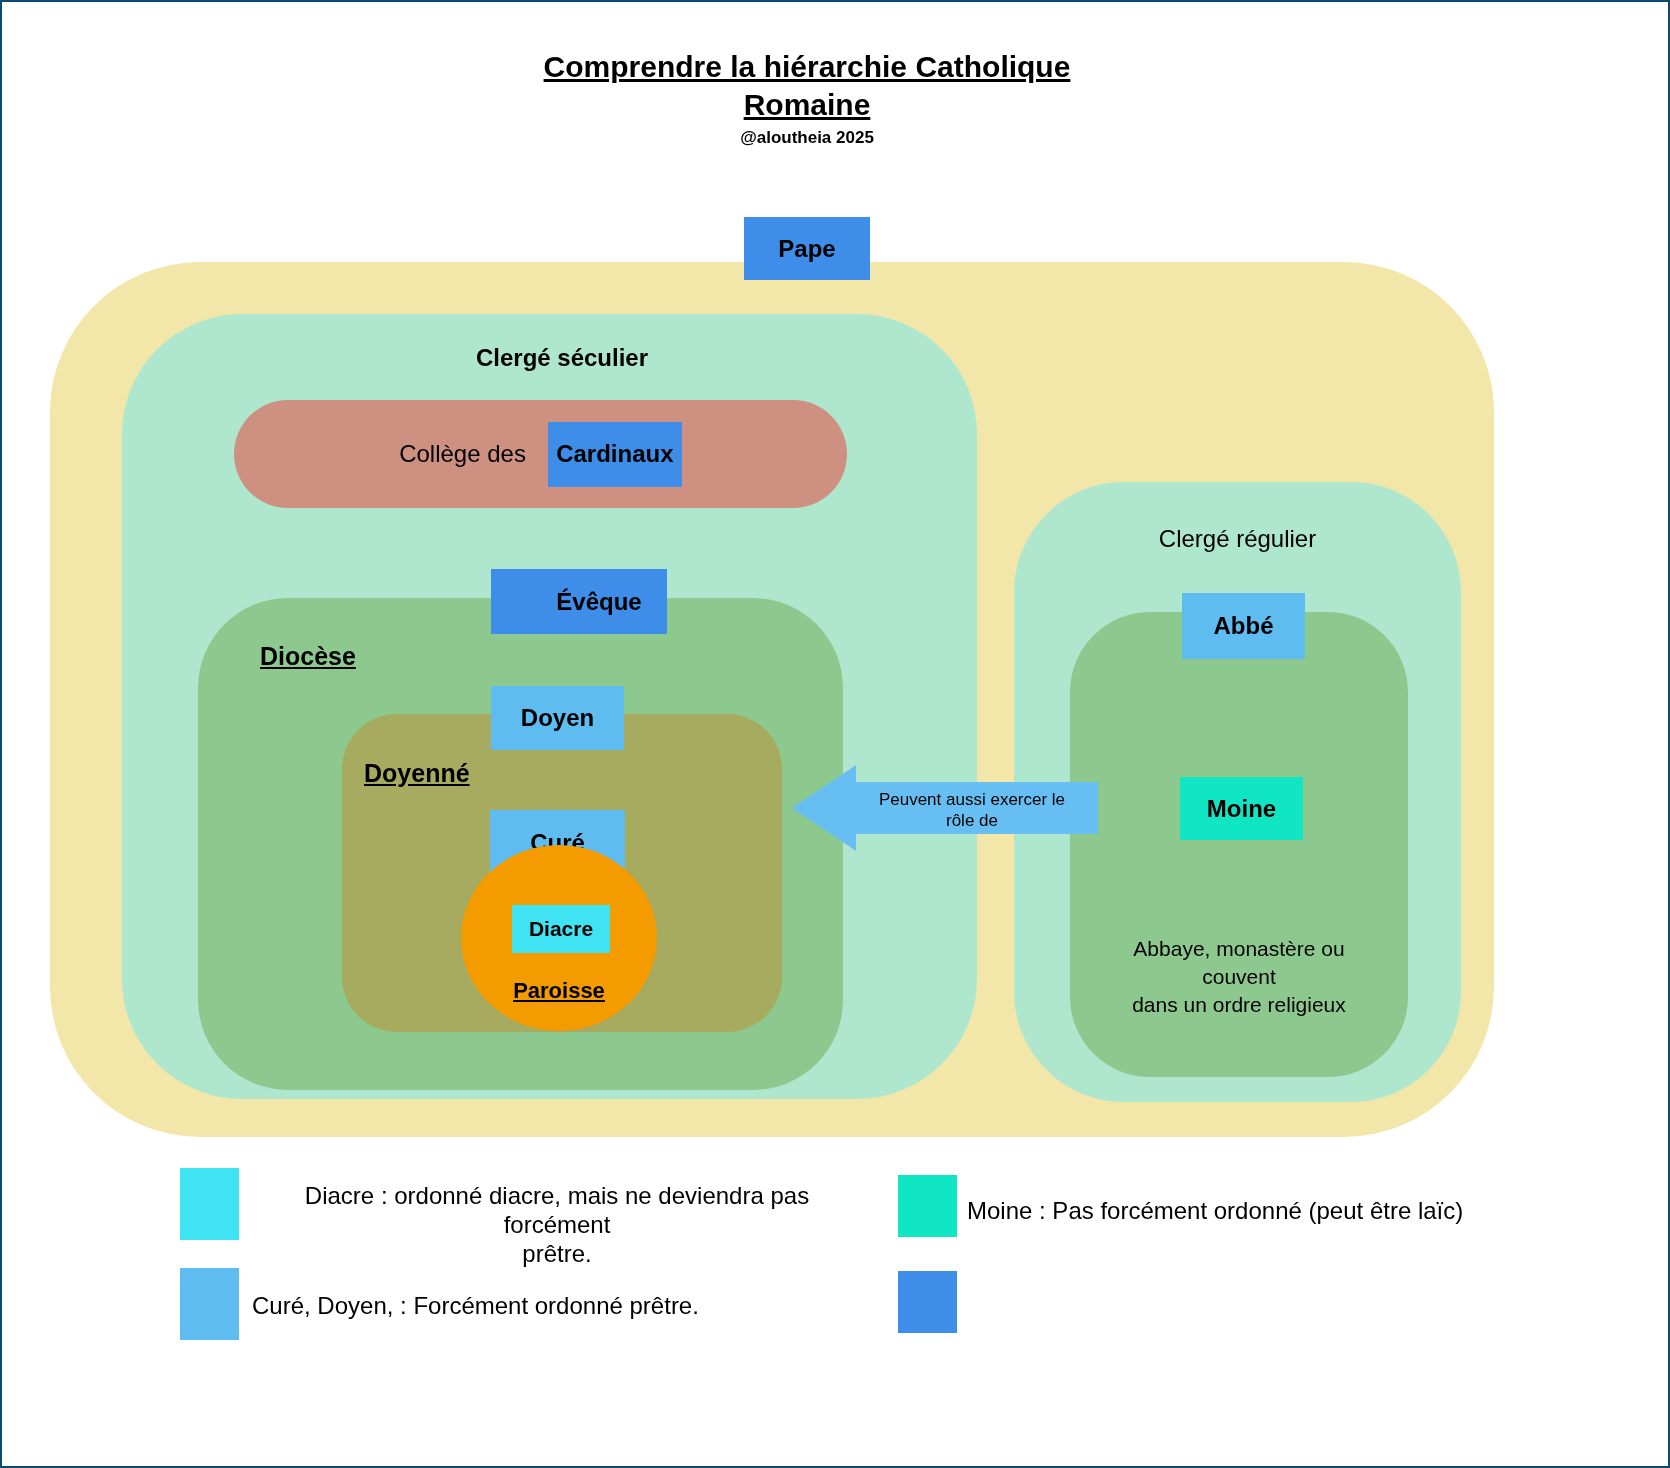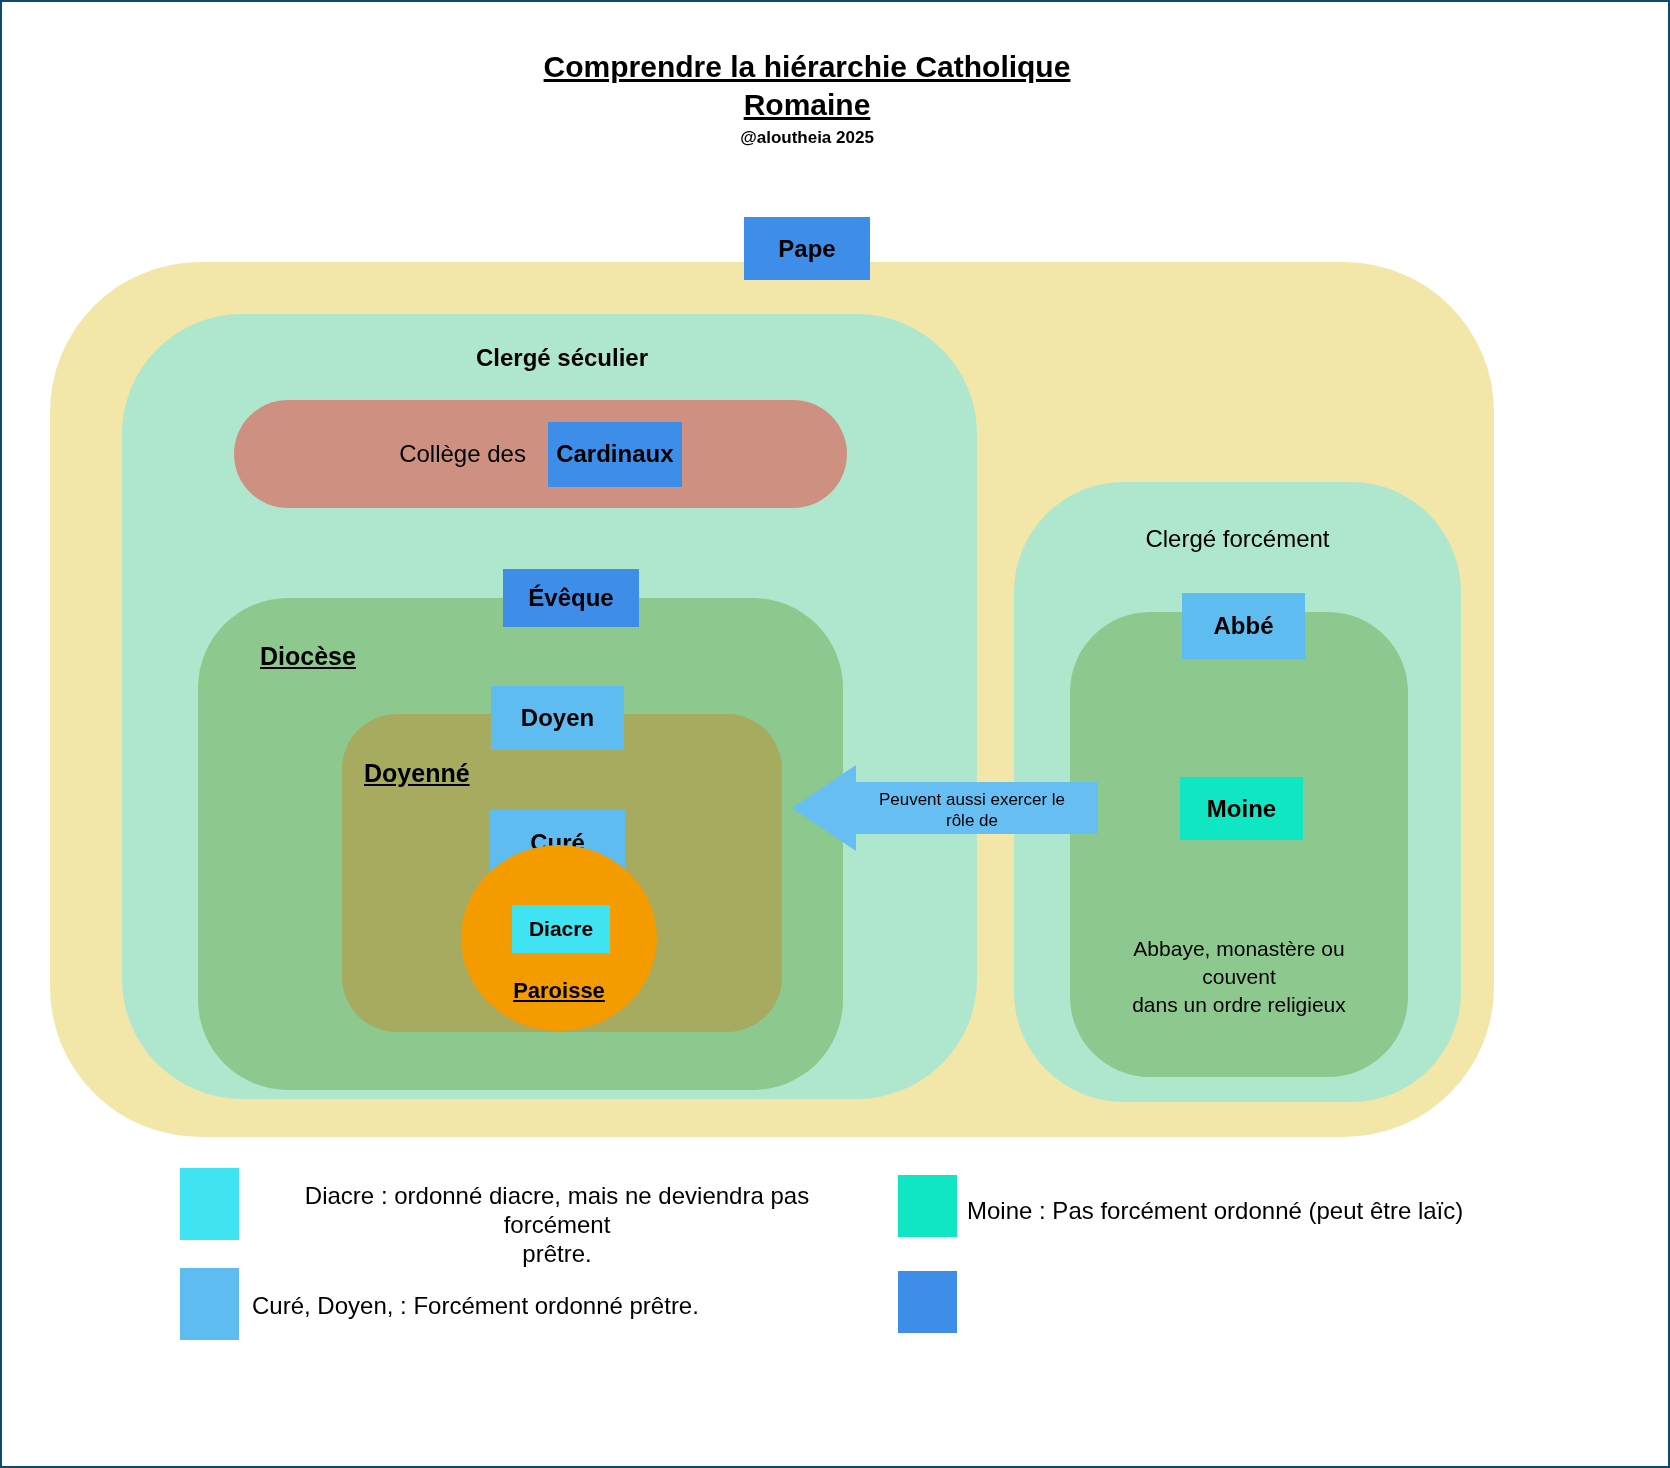--- a/index.html
+++ b/index.html
@@ -46,21 +46,21 @@
   
   .node { position: absolute; display: flex; align-items: center; justify-content: center;
           font-weight: 700; font-size: 24px; color: #000; }
   .blue  { background: #3E8EE9; }
   .lblue { background: #5FBCF1; }
   .cyan  { background: #3FE3F2; }
   .turq  { background: #10E6C3; }
 
   .pape   { left: 742px; top: 215px; width: 126px; height: 63px; }
   .cardinaux { position: relative; width: 134px; height: 65px; display: flex; align-items: center; justify-content: center; font-weight: 700; font-size: 24px; }
-  .eveque { left: 305px; top: -29px; width: 136px; height: 58px; }
+  .eveque { left: 293px; top: -29px; width: 136px; height: 65px; padding-left: 40px; }
   .doyen  { left: 149px; top: -28px; width: 133px; height: 64px; }
   .cure   { left: 148px; top: 96px;  width: 135px; height: 65px; }
   .diacre { left: 51px;  top: 60px;  width: 98px;  height: 48px; font-size: 21px; }
   .abbe   { left: 112px; top: -19px; width: 123px; height: 66px; }
   .moine  { left: 110px; top: 165px; width: 123px; height: 63px; }
 
   
   .arrow-svg { left: 790px; top: 761px; width: 306px; height: 90px; }
   .arrow-text { left: 850px; top: 787px; width: 240px; text-align: center; font-size: 17px; line-height: 21px; }
 
@@ -108,21 +108,21 @@
 
           <div class="region orange-circle">
             <div class="node cyan diacre">Diacre</div>
             <div class="abs paroisse-label">Paroisse</div>
           </div>
         </div>
       </div>
     </div>
 
     <div class="region mint-right">
-      <div class="abs region-label label-center clerge-reg-label">Clergé forcément</div>
+      <div class="abs region-label label-center clerge-reg-label">Clergé régulier</div>
 
       <div class="region green-reg">
         <div class="node lblue abbe">Abbé</div>
         <div class="node turq moine">Moine</div>
         <div class="abs abbaye-text">
           <div>Abbaye, monastère ou</div>
           <div>couvent</div>
           <div>dans un ordre religieux</div>
         </div>
       </div>

